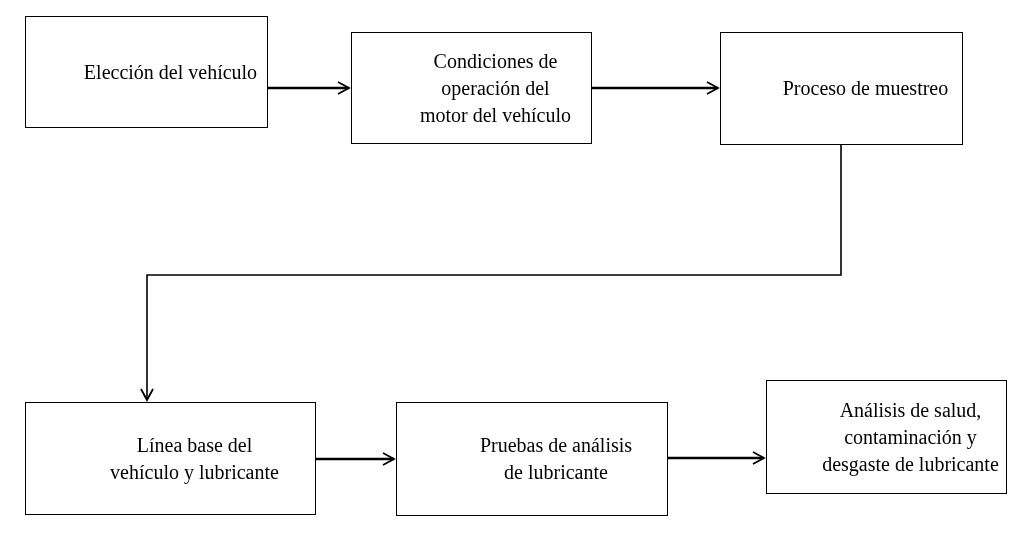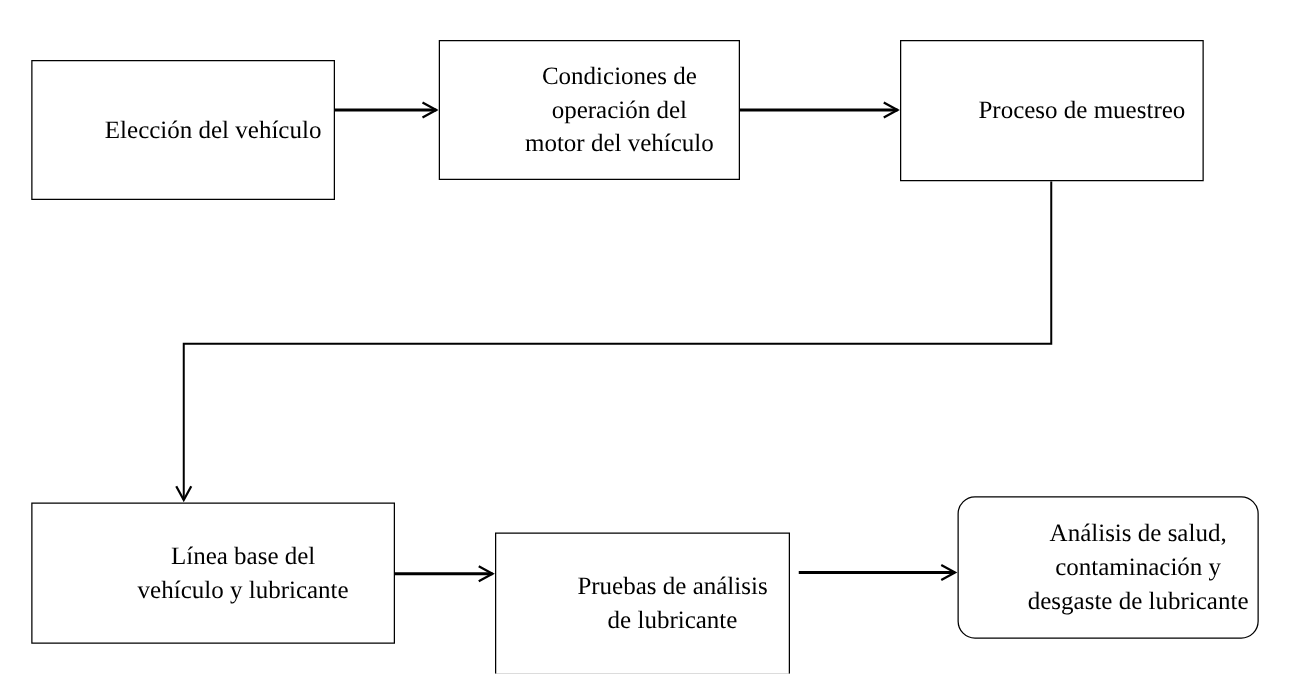--- a/index.html
+++ b/index.html
@@ -34,26 +34,26 @@
     justify-content: center;
     text-align: center;
     padding-left: 48px;
   }
   .flow-node .label {
     font-size: 20px;
     line-height: 27px;
     white-space: pre-line;
     padding: 0 4px;
   }
-  .n1 { left: 25px;  top: 48px;  width: 243px; height: 112px; }
+  .n1 { left: 25px;  top: 16px;  width: 243px; height: 112px; }
   .n2 { left: 351px; top: 32px;  width: 241px; height: 112px; }
   .n3 { left: 720px; top: 32px;  width: 243px; height: 113px; text-align: center; }
   .n4 { left: 25px;  top: 402px; width: 291px; height: 113px; }
-  .n5 { left: 396px; top: 402px; width: 236px; height: 114px; margin-top: 24px; }
-  .n6 { left: 766px; top: 397px; width: 241px; height: 114px; border-radius: 14px; }
+  .n5 { left: 396px; top: 402px; width: 272px; height: 114px; }
+  .n6 { left: 766px; top: 380px; width: 241px; height: 114px; }
 </style>
 </head>
 <body>
 
 <div class="canvas">
 
   <svg class="arrow-layer" viewBox="0 0 1032 539" xmlns="http://www.w3.org/2000/svg">
     <defs>
       <marker id="chev" markerUnits="userSpaceOnUse" markerWidth="18" markerHeight="18" refX="14" refY="8" orient="auto">
         <path d="M3,2 L14,8 L3,14" fill="none" stroke="#000000" stroke-width="1.8"></path>

